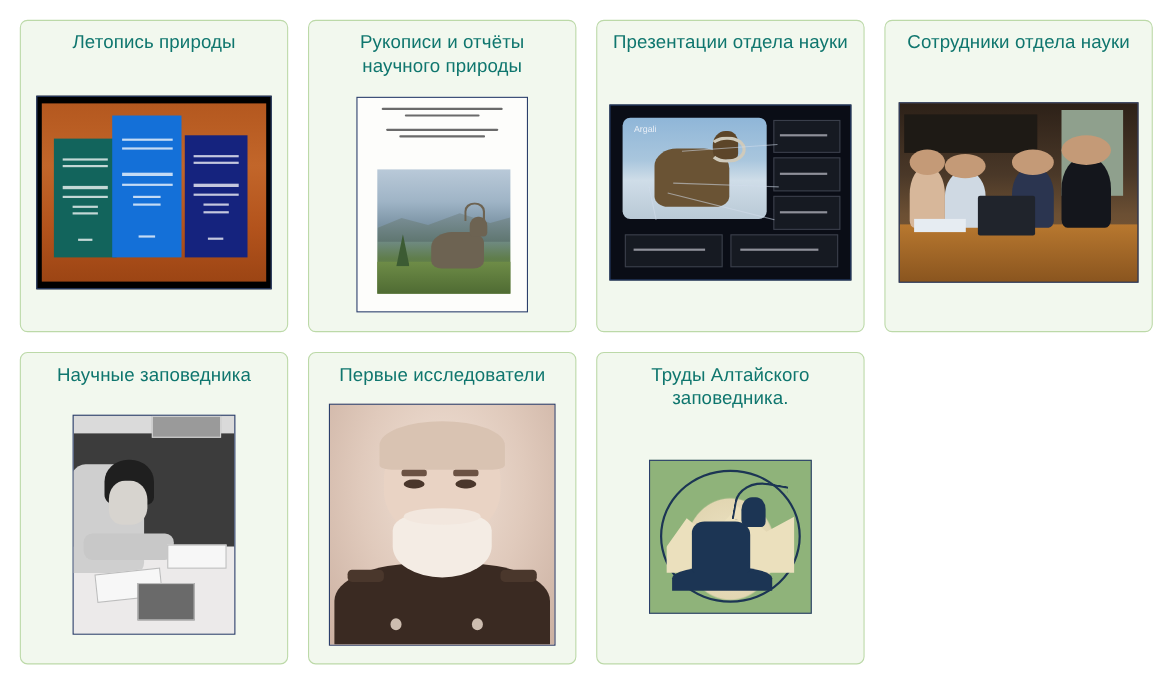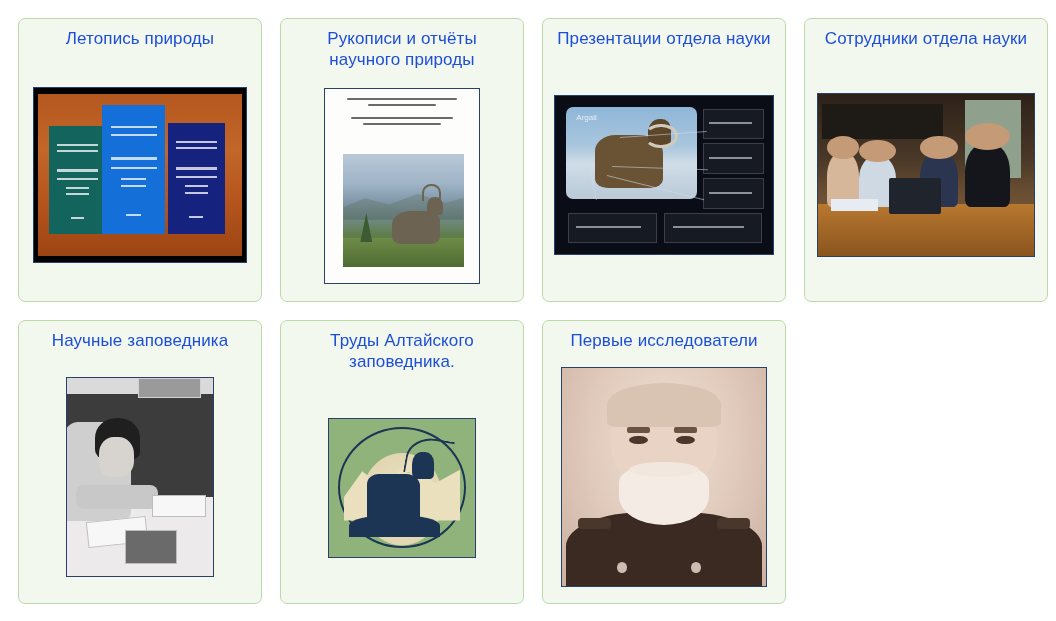--- a/index.html
+++ b/index.html
@@ -40,21 +40,21 @@
     display: flex;
     flex-direction: column;
     align-items: center;
     overflow: hidden;
   }
 
   .card-title {
     width: 228px;
     margin-top: 9px;
     text-align: center;
-    color: #1d4ed8;
+    color: #0f766e;
     font-size: 17px;
     line-height: 21px;
     font-family: "Liberation Sans", sans-serif;
     letter-spacing: 0.1px;
     white-space: pre-line;
   }
 
   .thumb-wrap {
     flex: 1 1 auto;
     width: 100%;
@@ -434,34 +434,20 @@
           </div>
           <div class="arm"></div>
           <div class="sheet s3"></div>
           <div class="sheet s1"></div>
           <div class="sheet s2"></div>
         </div>
       </div>
     </div>
 
     <div class="card">
-      <div class="card-title">Труды Алтайского
-заповедника.</div>
-      <div class="thumb-wrap">
-        <div class="thumb t-emb">
-          <div class="oval"></div>
-          <div class="snow"></div>
-          <div class="hill"></div>
-          <div class="deer"></div>
-          <div class="antler"></div>
-        </div>
-      </div>
-    </div>
-
-    <div class="card">
       <div class="card-title">Первые исследователи</div>
       <div class="thumb-wrap">
         <div class="thumb t-port">
           <div class="bg"></div>
           <div class="body"></div>
           <div class="epaul l"></div>
           <div class="epaul r"></div>
           <div class="btn b1"></div>
           <div class="btn b2"></div>
           <div class="head"></div>
@@ -469,16 +455,30 @@
           <div class="brow l"></div>
           <div class="brow r"></div>
           <div class="eye l"></div>
           <div class="eye r"></div>
           <div class="beard"></div>
           <div class="must"></div>
         </div>
       </div>
     </div>
 
+    <div class="card">
+      <div class="card-title">Труды Алтайского
+заповедника.</div>
+      <div class="thumb-wrap">
+        <div class="thumb t-emb">
+          <div class="oval"></div>
+          <div class="snow"></div>
+          <div class="hill"></div>
+          <div class="deer"></div>
+          <div class="antler"></div>
+        </div>
+      </div>
+    </div>
+
   </div>
 
 
 </div>
 
 </body></html>

